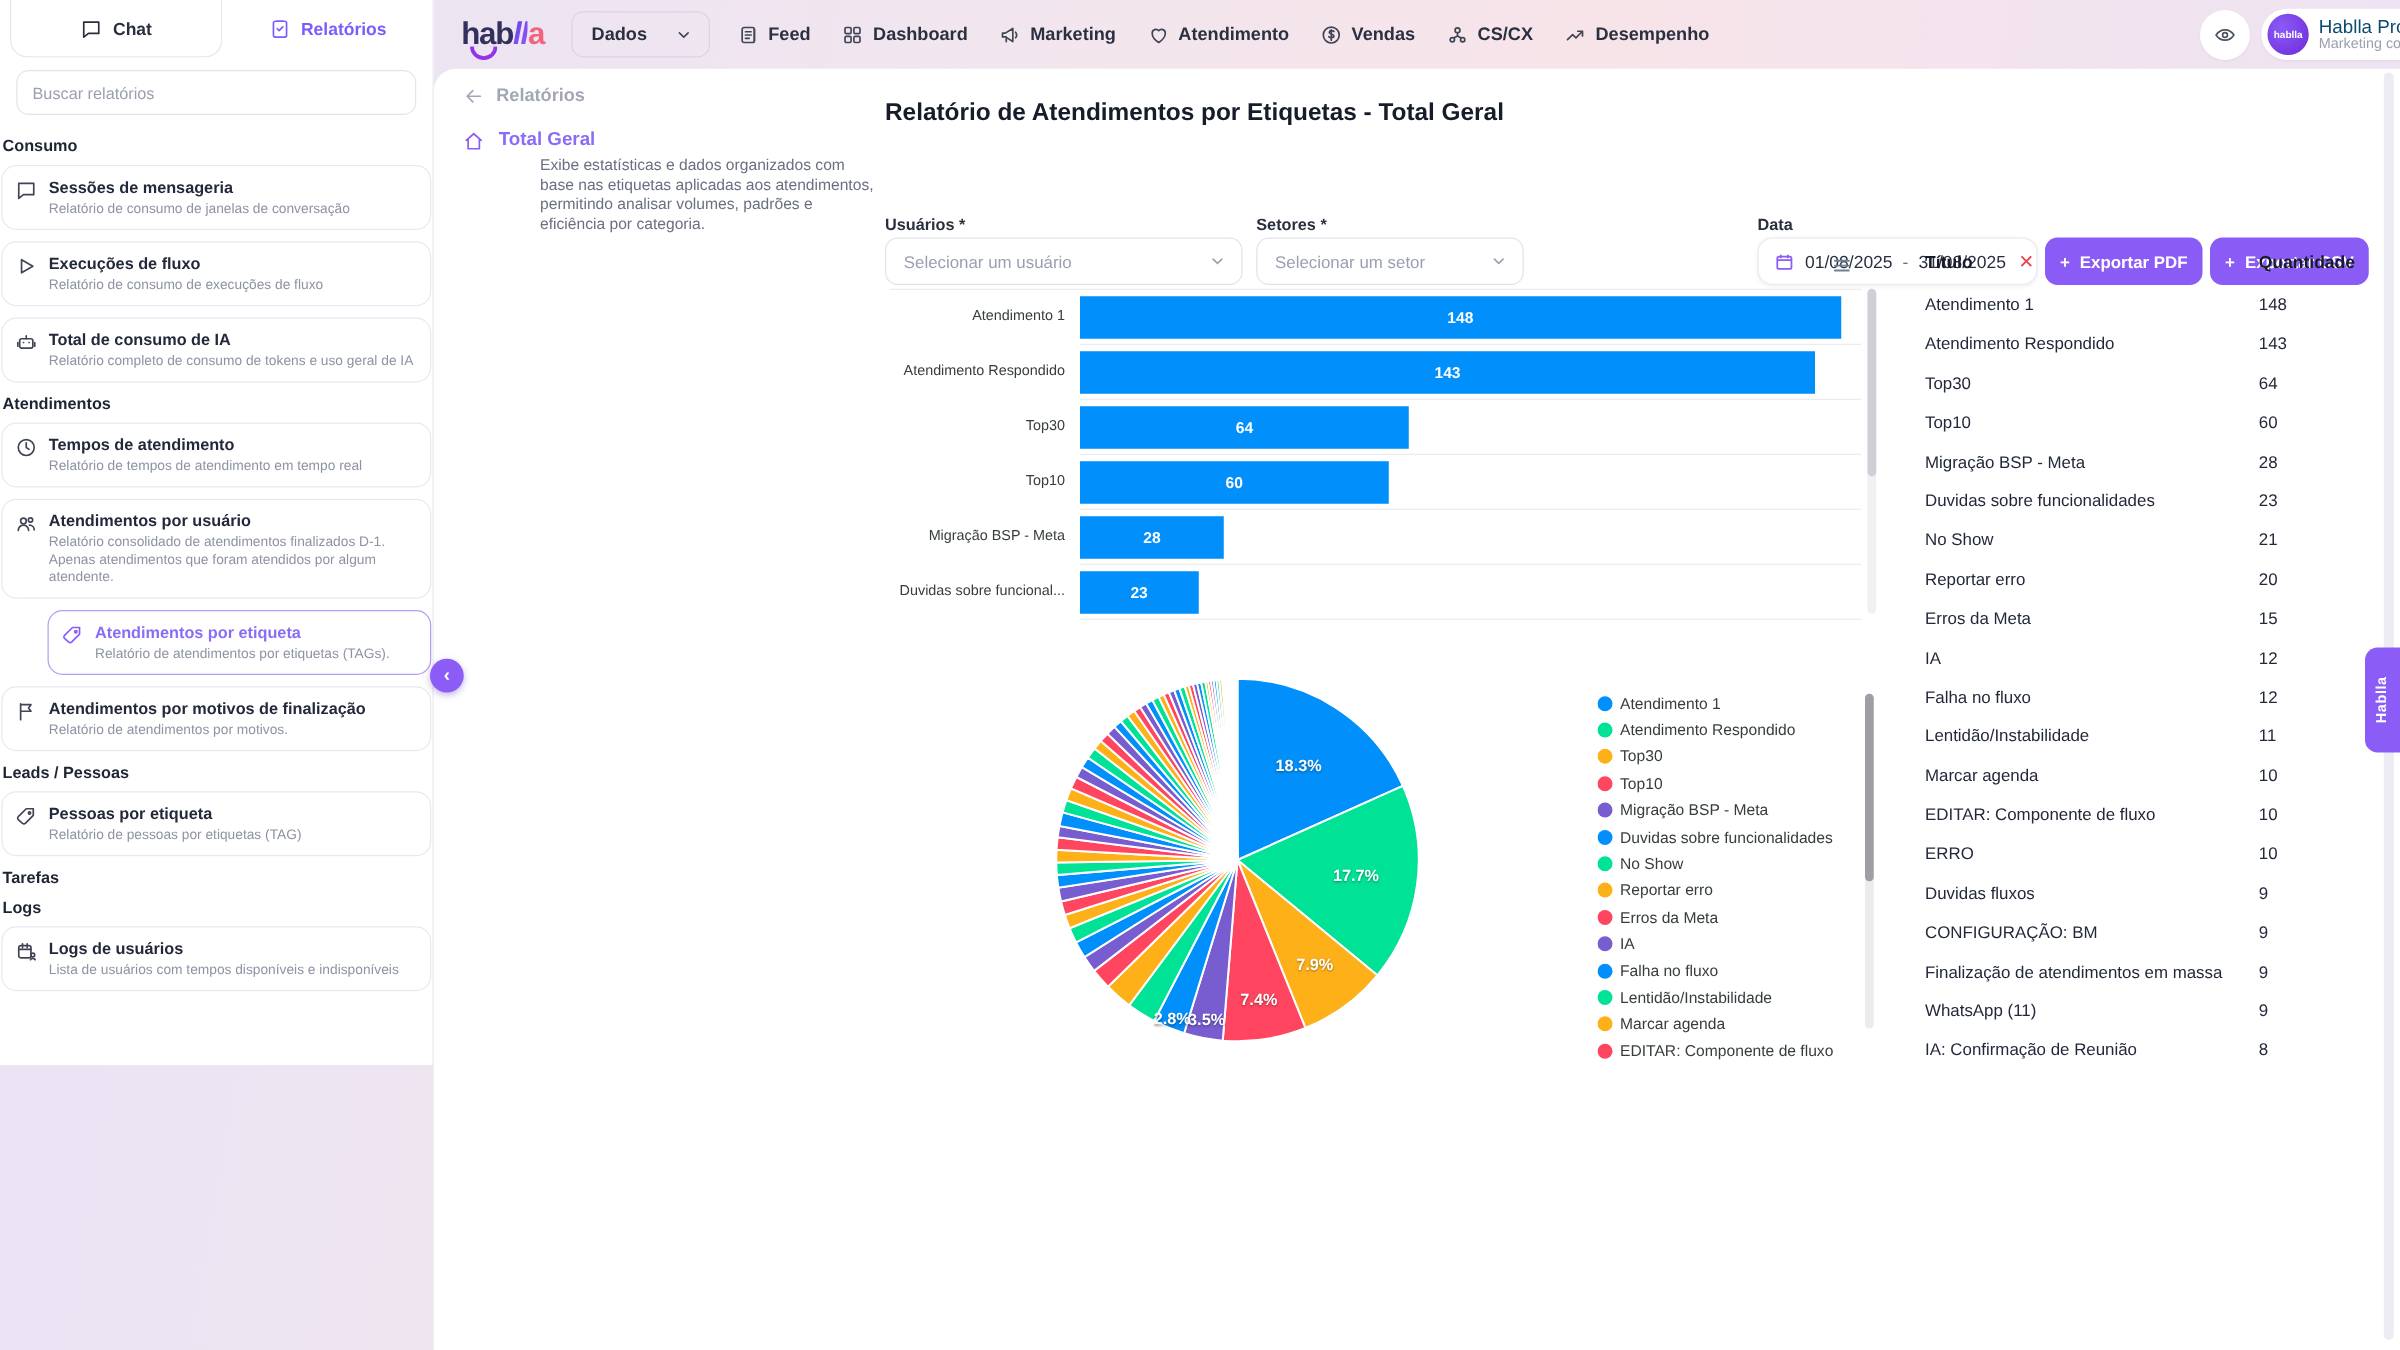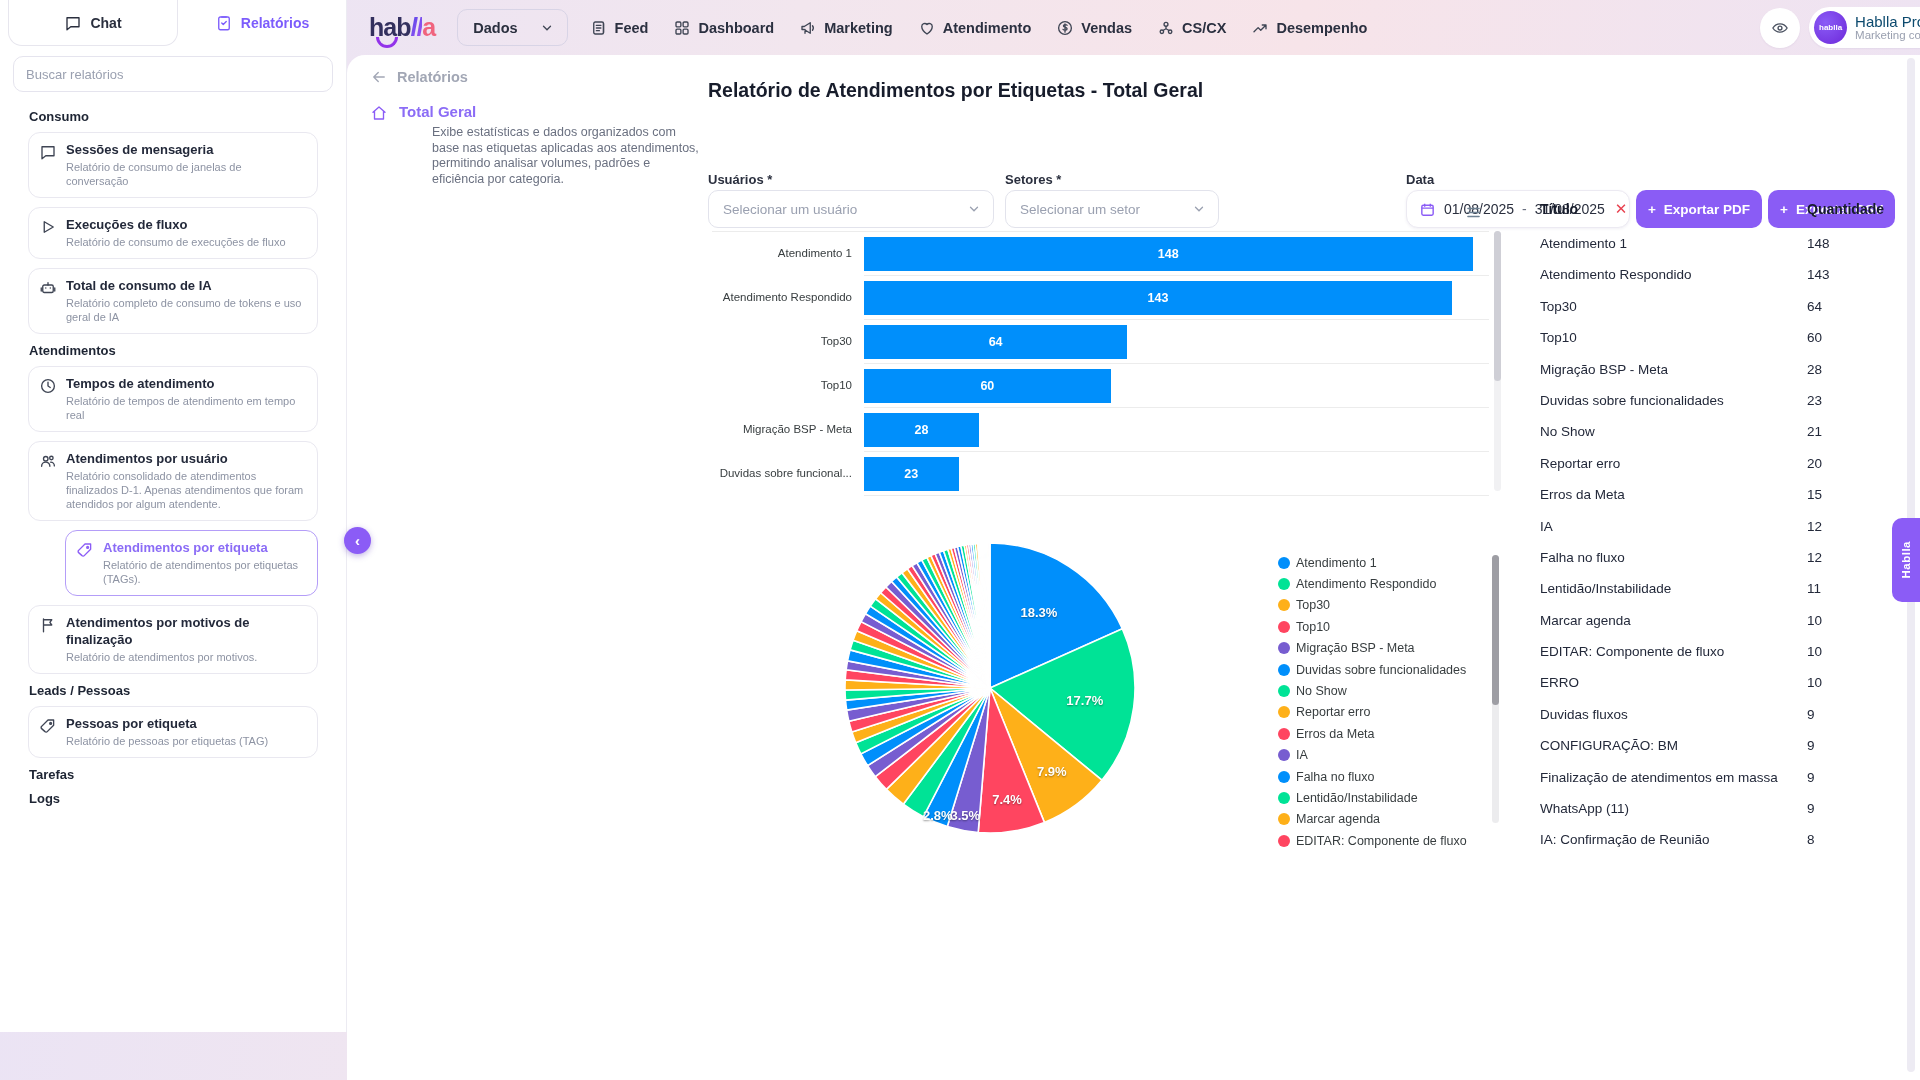--- a/index.html
+++ b/index.html
@@ -2,33 +2,33 @@
 <html><head>
 <meta charset="utf-8">
 <style>
   * { margin:0; padding:0; box-sizing:border-box; }
   html,body { width:1920px; height:1080px; overflow:hidden; background:#fff;
     font-family:"Liberation Sans","DejaVu Sans",sans-serif; color:#20263a; }
   #app { position:relative; width:1920px; height:1080px; overflow:hidden;
     background:linear-gradient(100deg,#e9e3f6 0%,#f2e6ee 38%,#f7e4e9 62%,#ebe3f5 100%); }
 
   
-  .sidebar { position:absolute; left:0; top:0; width:347px; height:1032px; background:#fff;
+  .sidebar { position:absolute; left:0; top:0; width:347px; height:852px; background:#fff;
     border-right:1px solid #ecebf2; z-index:5; }
   .tabs { display:flex; height:46px; }
   .tab { flex:1; display:flex; align-items:center; justify-content:center; gap:8px;
     font-size:14px; font-weight:bold; cursor:pointer; }
   .tab.inactive { border:1px solid #e7e6ee; border-top:none; border-radius:0 0 14px 14px;
     margin-left:8px; color:#2a2f3e; background:#fff; }
   .tab.active { color:#7c5cfc; }
   .search-wrap { padding:10px 13px 2px; }
   .search-input { width:100%; height:36px; border:1px solid #e5e4ee; border-radius:10px;
     padding:0 12px; font-size:13px; color:#2a2f3e; outline:none; font-family:inherit; }
   .search-input::placeholder { color:#9aa0b0; }
-  .side-scroll { padding:6px 28px; }
+  .side-scroll { padding:6px 1px; }
   .sec-heading { font-size:13px; font-weight:bold; color:#1d2433; margin:9px 1px 8px; }
   .item-card { border:1px solid #e9e8f0; border-radius:12px; padding:8px 12px 9px 10px;
     margin-bottom:9px; background:#fff; display:flex; gap:9px; cursor:pointer; }
   .item-card.active { border:1.5px solid #b49df8;margin-left:37px; }
   .item-ic { flex:0 0 18px; margin-top:2px; color:#3f4554; }
   .item-card.active .item-ic { color:#8b5cf6; }
   .item-title { font-size:13px; font-weight:bold; color:#23293a; line-height:17px;
     display:flex; align-items:center; gap:7px;}
   .item-card.active .item-title { color:#8b6cf6; }
   .item-desc { font-size:11px; color:#8d93a3; line-height:14px; margin-top:2px; }
@@ -282,20 +282,36 @@
           </span>
       <div>
             <div class="item-title">
               <span>Pessoas por etiqueta</span>
             </div>
       <div class="item-desc">Relatório de pessoas por etiquetas (TAG)</div>
           </div>
         </div>
         <div class="sec-heading">Tarefas</div>
         <div class="sec-heading">Logs</div>
+        <div class="item-card">
+          <span class="item-ic">
+            <svg class="ic" width="18" height="18" viewBox="0 0 24 24" fill="none" stroke="currentColor" stroke-width="1.8" stroke-linecap="round" stroke-linejoin="round">
+              <rect x="4" y="6" width="13" height="13" rx="2"></rect>
+              <path d="M8 4v4M13 4v4M4 10h13"></path>
+              <circle cx="19" cy="16" r="2"></circle>
+              <path d="M16.5 21a3 3 0 0 1 5 0"></path>
+            </svg>
+          </span>
+      <div>
+            <div class="item-title">
+              <span>Logs de usuários</span>
+            </div>
+      <div class="item-desc">Lista de usuários com tempos disponíveis e indisponíveis</div>
+          </div>
+        </div>
       </div>
   </div>
 
   <div class="navbar">
     <div class="logo">
       <span class="p1">hab</span>
         <span class="p2">ll</span>
         <span class="p3">a</span>
       <span class="smile"></span>
     </div>

